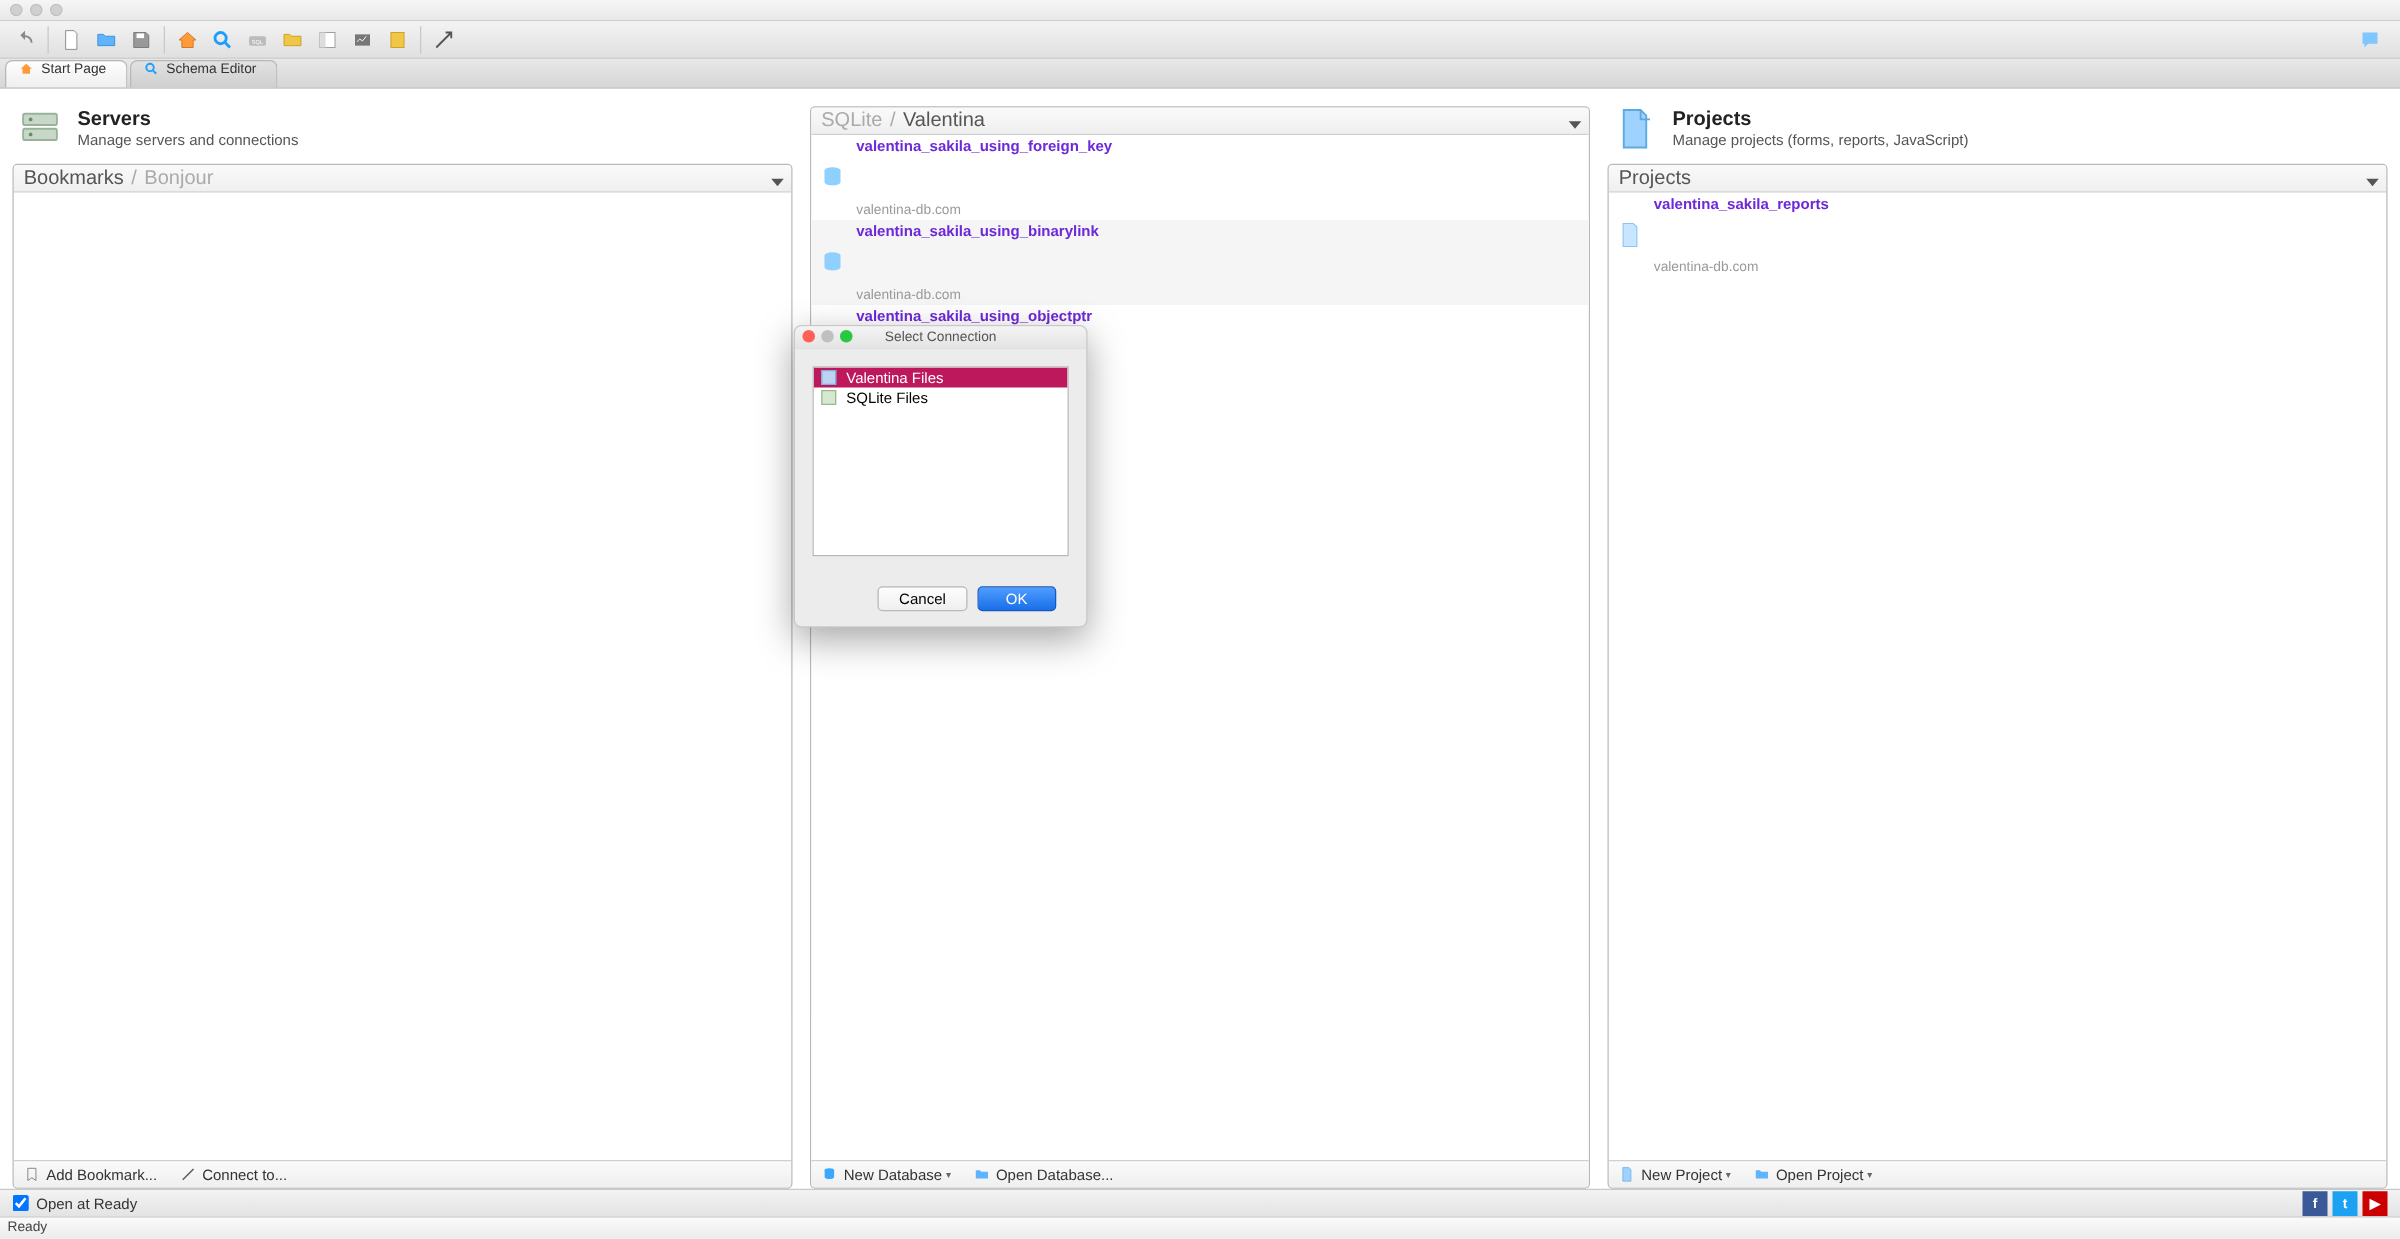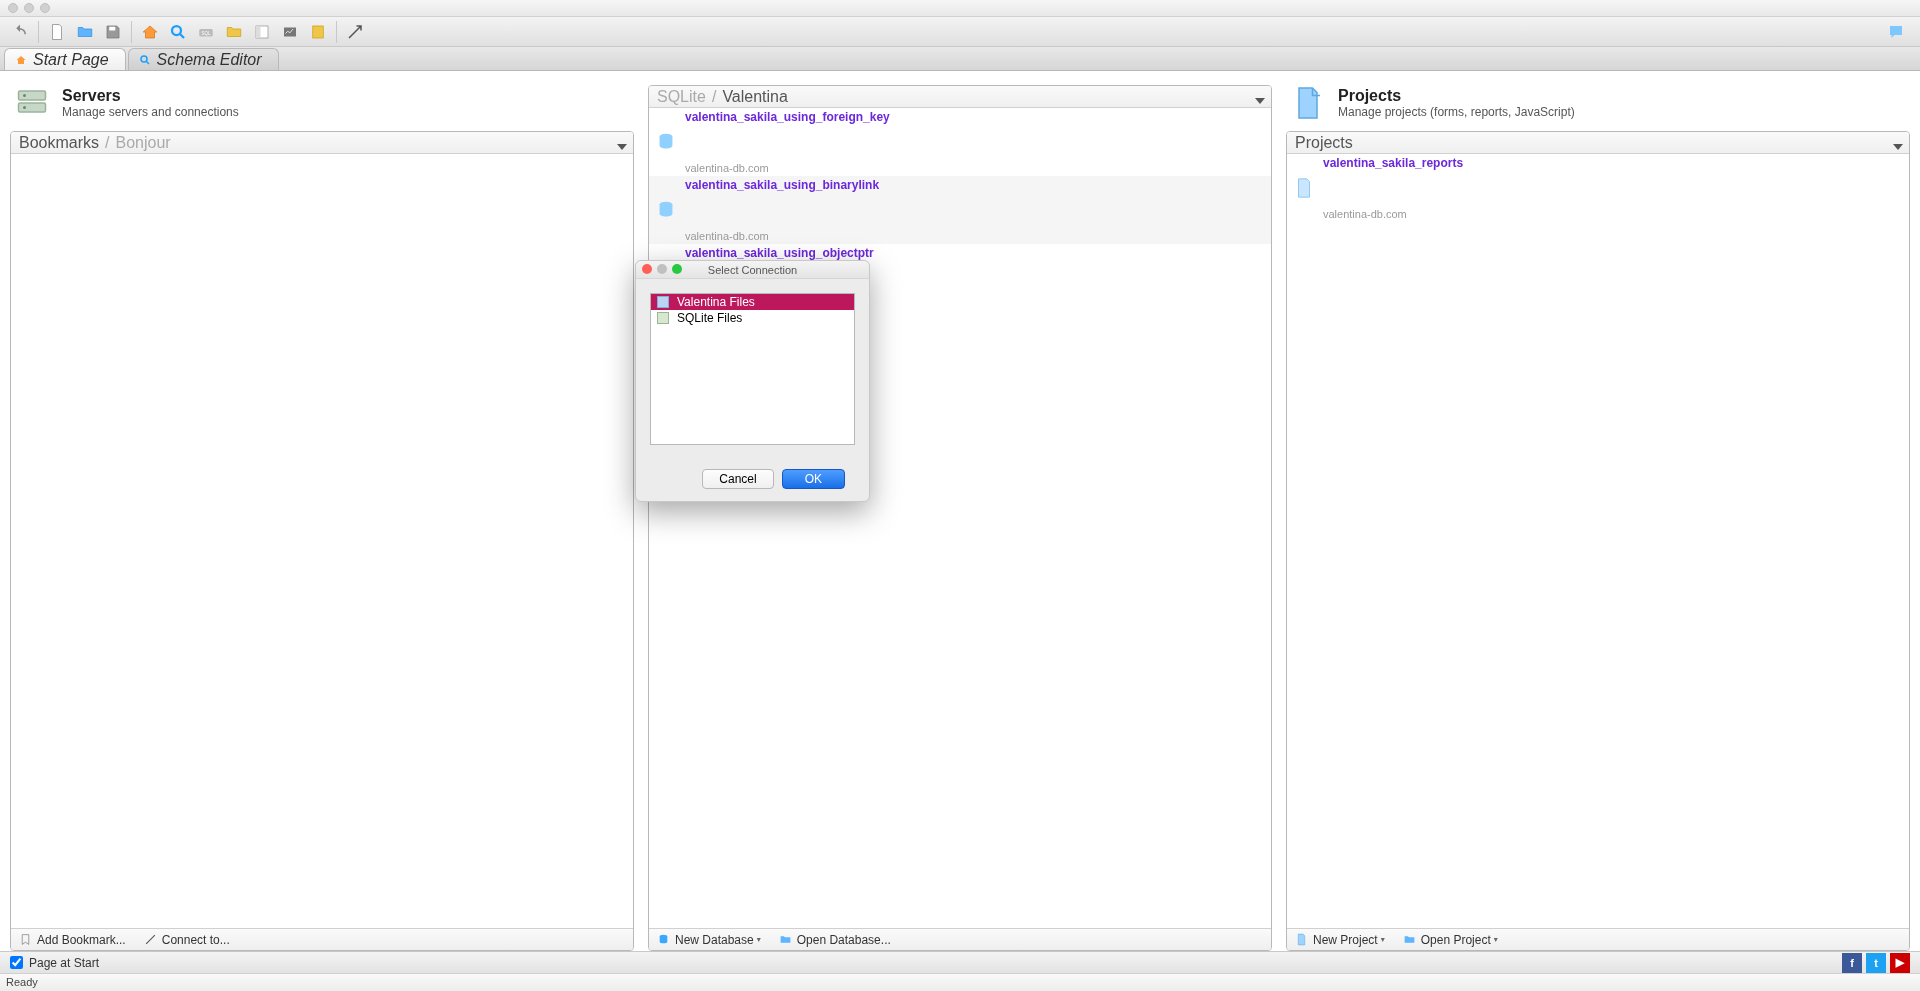--- a/index.html
+++ b/index.html
@@ -22,24 +22,24 @@
 .tb-btn { width:24px; height:24px; margin:0 2px; display:flex; align-items:center; justify-content:center; border-radius:3px; cursor:pointer; }
 .tb-btn svg { width:18px; height:18px; }
 .tb-right { position:absolute; right:10px; top:3px; }
 
 
 .tabrow {
   height: 24px; background: linear-gradient(#e8e8e8,#d6d6d6);
   border-bottom:1px solid #b8b8b8; display:flex; align-items:flex-end; padding-left:4px;
 }
 .tab {
-  height:22px; padding:0 16px 0 10px; font-size:16px; color:#333;
+  height:22px; padding:0 16px 0 10px; font-size:11px; color:#333;
   border:1px solid #b8b8b8; border-bottom:none; border-radius:6px 6px 0 0;
-  display:flex; align-items:center; gap:6px; margin-right:2px;
-  background:linear-gradient(#e2e2e2,#cfcfcf); cursor:pointer;font-style:italic;
+  display:flex; align-items:flex-start; gap:6px; margin-right:2px;
+  background:linear-gradient(#e2e2e2,#cfcfcf); cursor:pointer;
 }
 .tab.active { background:linear-gradient(#fdfdfd,#efefef); }
 
 
 .main { position:absolute; top:71px; left:0; right:0; bottom:30px; background:#fff; display:flex; gap:14px; padding:14px 10px 10px 10px; }
 .col { flex:1; display:flex; flex-direction:column; }
 .col-header { display:flex; align-items:center; gap:12px; padding:0 4px 10px 4px; }
 .col-header .big-icon { width:36px; height:36px; }
 .col-header h2 { font-size:16px; font-weight:700; color:#222; }
 .col-header .sub { font-size:12px; color:#555; }
@@ -357,21 +357,21 @@
         </div>
       </div>
     </div>
   </div>
 
 </div>
 
 <div class="footer1">
   <label>
     <input type="checkbox" checked="" style="">
-    <span>Page at Start</span>
+    <span>Open at Ready</span>
   </label>
   <div class="social">
     <div class="sq fb">f</div>
     <div class="sq tw">t</div>
     <div class="sq yt">▶</div>
   </div>
 </div>
 <div class="footer2">
   <span>Ready</span>
 </div>

